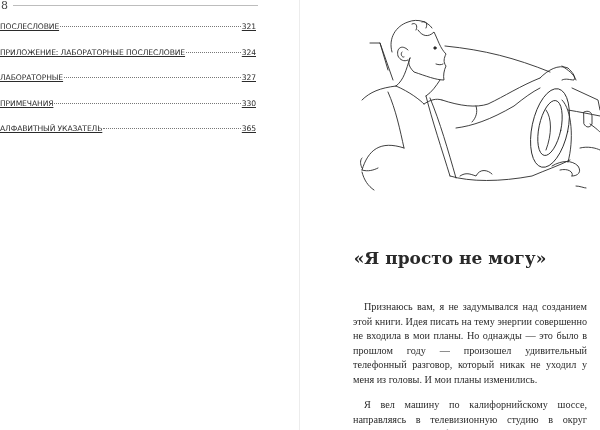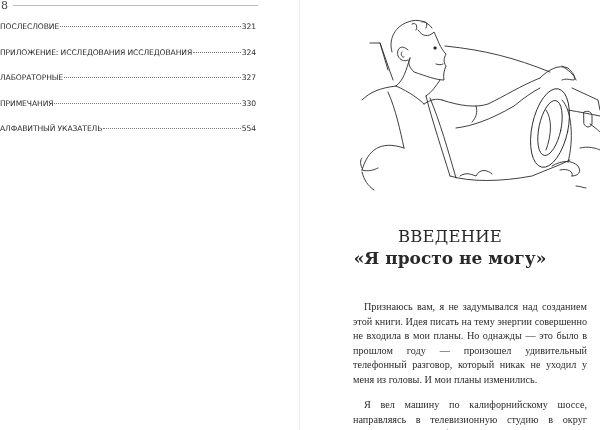--- a/index.html
+++ b/index.html
@@ -42,20 +42,21 @@
     width: 256px;
     font-family: "DejaVu Sans", sans-serif;
     font-size: 7.6px;
     letter-spacing: -0.1px;
     color: #2b2b2b;
   }
   .toc-row {
     display: flex;
     align-items: baseline;
     height: 25.5px;
+    text-decoration: underline;
   }
   .toc-title { white-space: nowrap; }
   .toc-leader {
     flex: 1;
     border-bottom: 1px dotted #777;
     margin: 0 1px;
     transform: translateY(-2px);
   }
   .toc-page { white-space: nowrap; text-align: center; }
 
@@ -102,38 +103,38 @@
     <span class="page-number">8</span>
     <div class="header-rule"></div>
 
     <div class="toc">
       <div class="toc-row">
         <span class="toc-title">ПОСЛЕСЛОВИЕ</span>
         <span class="toc-leader"></span>
         <span class="toc-page">321</span>
       </div>
       <div class="toc-row">
-        <span class="toc-title">ПРИЛОЖЕНИЕ: ИССЛЕДОВАНИЯ ИССЛЕДОВАНИЯ</span>
+        <span class="toc-title">ПРИЛОЖЕНИЕ: ЛАБОРАТОРНЫЕ ПОСЛЕСЛОВИЕ</span>
         <span class="toc-leader"></span>
         <span class="toc-page">324</span>
       </div>
       <div class="toc-row">
         <span class="toc-title">ЛАБОРАТОРНЫЕ</span>
         <span class="toc-leader"></span>
         <span class="toc-page">327</span>
       </div>
       <div class="toc-row">
         <span class="toc-title">ПРИМЕЧАНИЯ</span>
         <span class="toc-leader"></span>
         <span class="toc-page">330</span>
       </div>
       <div class="toc-row">
         <span class="toc-title">АЛФАВИТНЫЙ УКАЗАТЕЛЬ</span>
         <span class="toc-leader"></span>
-        <span class="toc-page">554</span>
+        <span class="toc-page">365</span>
       </div>
     </div>
   </div>
 
   <div class="divider"></div>
 
   <div class="page-right"></div>
 
   <svg class="illustration" viewBox="0 0 300 200" width="300" height="200" fill="none" stroke="#2a2a2a" stroke-width="0.9" stroke-linecap="round" stroke-linejoin="round">
 
@@ -185,21 +186,20 @@
     <path d="M62 172 C64 180 68 186 74 190"></path>
     <path d="M62 168 C60 164 60 160 62 158"></path>
     <path d="M150 176 C170 182 200 182 232 176 C246 170 258 166 270 160"></path>
     <path d="M160 176 C166 172 170 174 176 176 C180 168 188 170 192 174"></path>
     <path d="M252 166 C262 160 272 160 278 166 C282 172 278 176 272 176"></path>
     <path d="M260 170 C268 168 274 172 272 176"></path>
     <path d="M280 148 C288 146 296 148 300 150"></path>
     <path d="M276 186 C280 186 284 188 286 188"></path>
   </svg>
 
-  <div class="chapter-title">ВВЕДЕНИЕ</div>
   <div class="chapter-subtitle">«Я просто не могу»</div>
 
   <div class="body-text">
     <p class="indent">Признаюсь вам, я не задумывался над созданием этой книги. Идея писать на тему энергии совершенно не входила в мои планы. Но однажды — это было в прошлом году — произошел удивительный телефонный разговор, который никак не уходил у меня из головы. И мои планы изменились.</p>
     <p class="indent">Я вел машину по калифорнийскому шоссе, направляясь в телевизионную студию в округ Ориндж, где у меня было запланировано приятное, а главное полезное дело — выступление на государственном телевидении в поддержку сбора средств нуждающимся. Когда я уже поворачивал к нужному зданию, вдруг раздался звонок, и я услышал из динамиков автомобиля голос продюсера. Он сообщил, что Кэти из Государственной службы радиовещания США, которая собиралась взять у меня интервью</p>
   </div>
 
 </div>
 
 </body></html>

